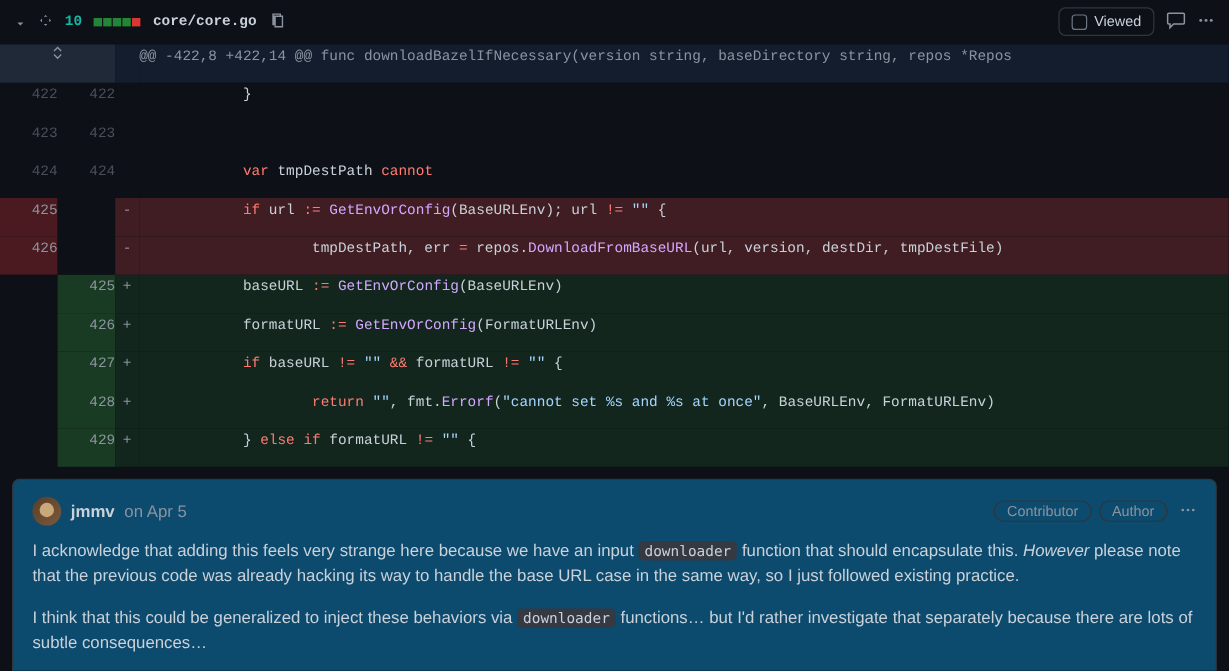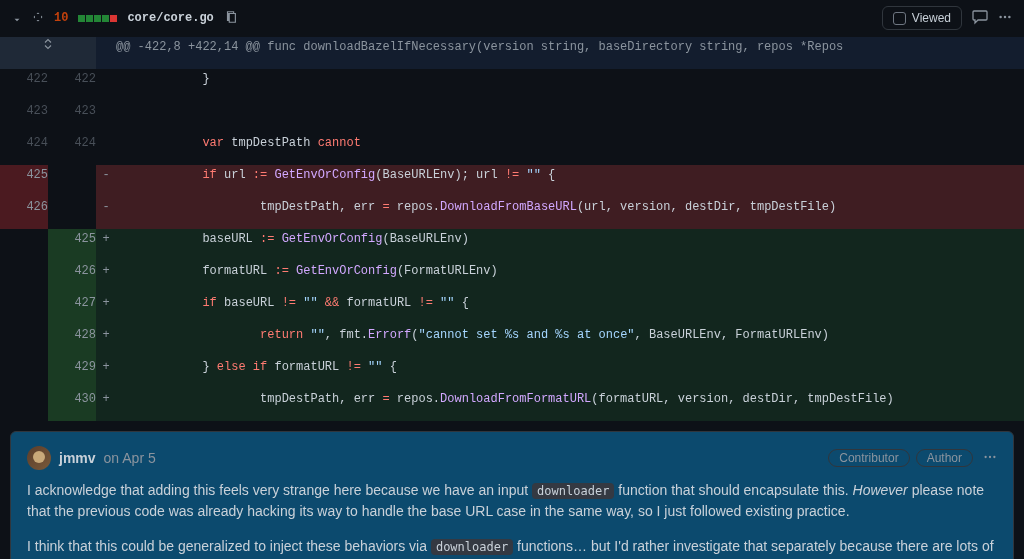--- a/index.html
+++ b/index.html
@@ -19,21 +19,21 @@
     display: flex;
     align-items: center;
     padding: 6px 12px;
     background: #0d1117;
     border-bottom: 1px solid #0d1117;
   }
   .fh-left { display: flex; align-items: center; gap: 10px; flex: 1; }
   .chev-icon { width: 10px; height: 10px; display:inline-block; }
   .chev-icon svg { width:10px; height:10px; fill:#8b949e; }
   .drag-icon svg { width:12px; height:12px; fill:#8b949e; }
-  .diffcount { color:#c2410c; font-weight:600; }
+  .diffcount { color:#14b8a6; font-weight:600; }
   .diffbar { display:flex; gap:1px; }
   .diffbar span { width:7px; height:7px; display:inline-block; }
   .sq-add { background:#238636; }
   .sq-del { background:#da3633; }
   .filepath { color:#c9d1d9; font-weight:600; }
   .copy-icon svg { width:14px; height:14px; fill:#8b949e; }
   .fh-right { display:flex; align-items:center; gap:10px;justify-content:flex-end; }
   .viewed-btn {
     display:flex; align-items:center; gap:6px;
     border:1px solid #30363d; border-radius:6px;
@@ -211,26 +211,20 @@
         <td class="ln add-new">428</td>
         <td class="marker add">+</td>
         <td class="code add"><span class="tok-plain">                    </span><span class="tok-kw">return</span><span class="tok-plain"> </span><span class="tok-str">""</span><span class="tok-plain">, fmt.</span><span class="tok-fn">Errorf</span><span class="tok-plain">(</span><span class="tok-str">"cannot set %s and %s at once"</span><span class="tok-plain">, BaseURLEnv, FormatURLEnv)</span></td>
       </tr>
       <tr>
         <td class="ln add-old"></td>
         <td class="ln add-new">429</td>
         <td class="marker add">+</td>
         <td class="code add"><span class="tok-plain">            } </span><span class="tok-kw">else if</span><span class="tok-plain"> formatURL </span><span class="tok-op">!=</span><span class="tok-plain"> </span><span class="tok-str">""</span><span class="tok-plain"> {</span></td>
       </tr>
-      <tr>
-        <td class="ln add-old"></td>
-        <td class="ln add-new">430</td>
-        <td class="marker add">+</td>
-        <td class="code add"><span class="tok-plain">                    tmpDestPath, err </span><span class="tok-op">=</span><span class="tok-plain"> repos.</span><span class="tok-fn">DownloadFromFormatURL</span><span class="tok-plain">(formatURL, version, destDir, tmpDestFile)</span></td>
-      </tr>
     </tbody>
 </table>
 
 <div class="comment-wrap">
   <div class="comment">
     <div class="comment-head">
       <span class="avatar"></span>
       <span class="author">jmmv</span>
       <span class="date">on Apr 5</span>
       <div class="badges">

